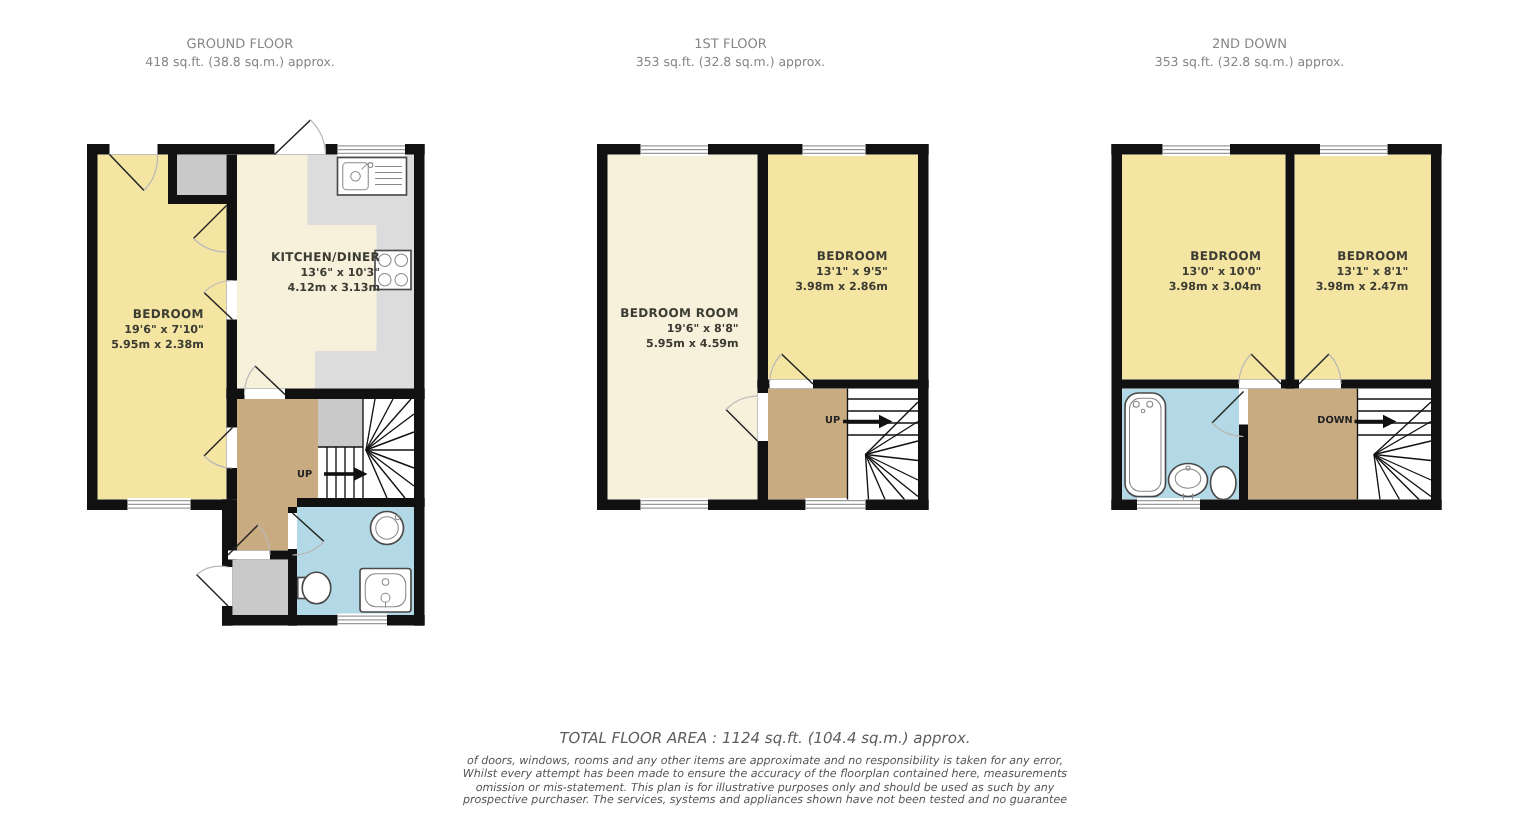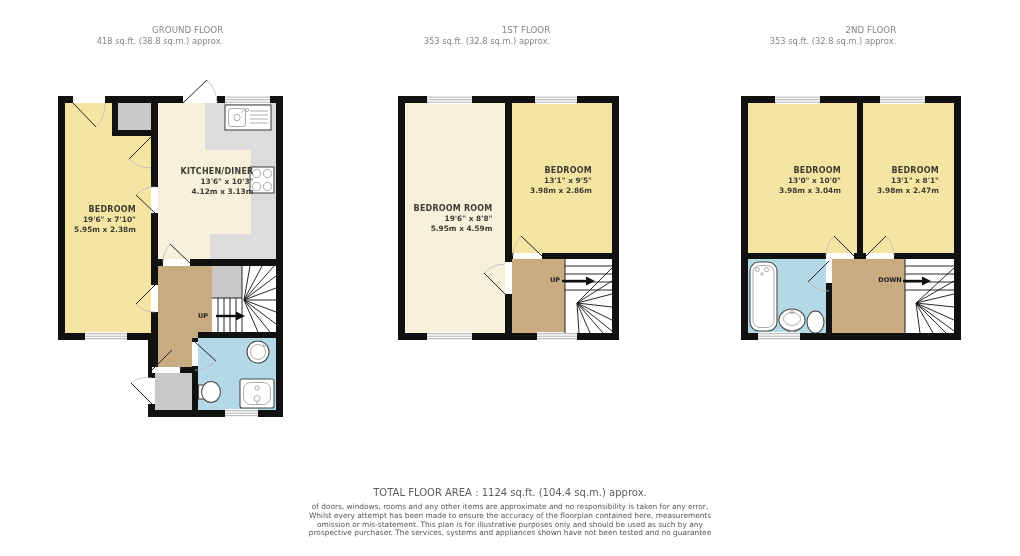--- a/index.html
+++ b/index.html
@@ -1,34 +1,34 @@
 <!DOCTYPE html>
 <html><head>
 <meta charset="utf-8">
 <style>
   html,body{margin:0;padding:0;background:#fff;}
   body{width:1020px;height:556px;position:relative;overflow:hidden;
        font-family:"DejaVu Sans","Liberation Sans",sans-serif;}
   .canvas{position:absolute;left:0;top:0;width:1020px;height:556px;}
   svg.plan{position:absolute;}
 
-  .floor-header{position:absolute;transform:translateX(-50%);text-align:right;
+  .floor-header{position:absolute;transform:translateX(-50%);text-align:center;
                 color:#868686;line-height:10.5px;white-space:nowrap;}
   .fh-title{font-size:8.7px;}
   .fh-area{font-size:8.3px;}
 
   .room-label{position:absolute;transform:translateX(-50%);text-align:right;
               color:#3c3c33;font-weight:bold;line-height:9.8px;white-space:nowrap;}
   .room-name{font-size:8px;letter-spacing:.2px;}
   .room-dim{font-size:7.4px;}
 
   .stair-label{position:absolute;transform:translateX(-50%);font-size:6.5px;
                font-weight:bold;color:#222;white-space:nowrap;}
 
-  .footer{position:absolute;left:0;top:487px;width:1020px;text-align:center;color:#5a5a5a;}
+  .footer{position:absolute;left:0;top:487px;width:1020px;text-align:center;color:#5a5a5a;font-style:italic;}
   .footer-total{font-size:10px;color:#5d5d5d;margin-bottom:5px;}
   .footer-line{font-size:7.4px;line-height:8.8px;color:#555;}
 
   
   .wall{fill:#111;}
   .gap{fill:#fff;}
   .winl{stroke:#9a9a9a;stroke-width:.8;}
   .leaf{stroke:#222;stroke-width:1;fill:none;}
   .arc{stroke:#b9b9b9;stroke-width:.8;fill:none;}
   .fx{fill:#fff;stroke:#4a4a4a;stroke-width:1.1;}
@@ -318,21 +318,21 @@
 
   <div class="floor-header" style="left:160px;top:25px">
     <div class="fh-title">GROUND FLOOR</div>
     <div class="fh-area">418 sq.ft. (38.8 sq.m.) approx.</div>
   </div>
   <div class="floor-header" style="left:487px;top:25px">
     <div class="fh-title">1ST FLOOR</div>
     <div class="fh-area">353 sq.ft. (32.8 sq.m.) approx.</div>
   </div>
   <div class="floor-header" style="left:833px;top:25px">
-    <div class="fh-title">2ND FLOOR</div>
+    <div class="fh-title">2ND DOWN</div>
     <div class="fh-area">353 sq.ft. (32.8 sq.m.) approx.</div>
   </div>
 
   <div class="room-label" style="left:105px;top:205px">
     <div class="room-name">BEDROOM</div>
     <div class="room-dim">19'6" x 7'10"</div>
     <div class="room-dim">5.95m x 2.38m</div>
   </div>
   <div class="room-label" style="left:217px;top:167px">
     <div class="room-name">KITCHEN/DINER</div>

